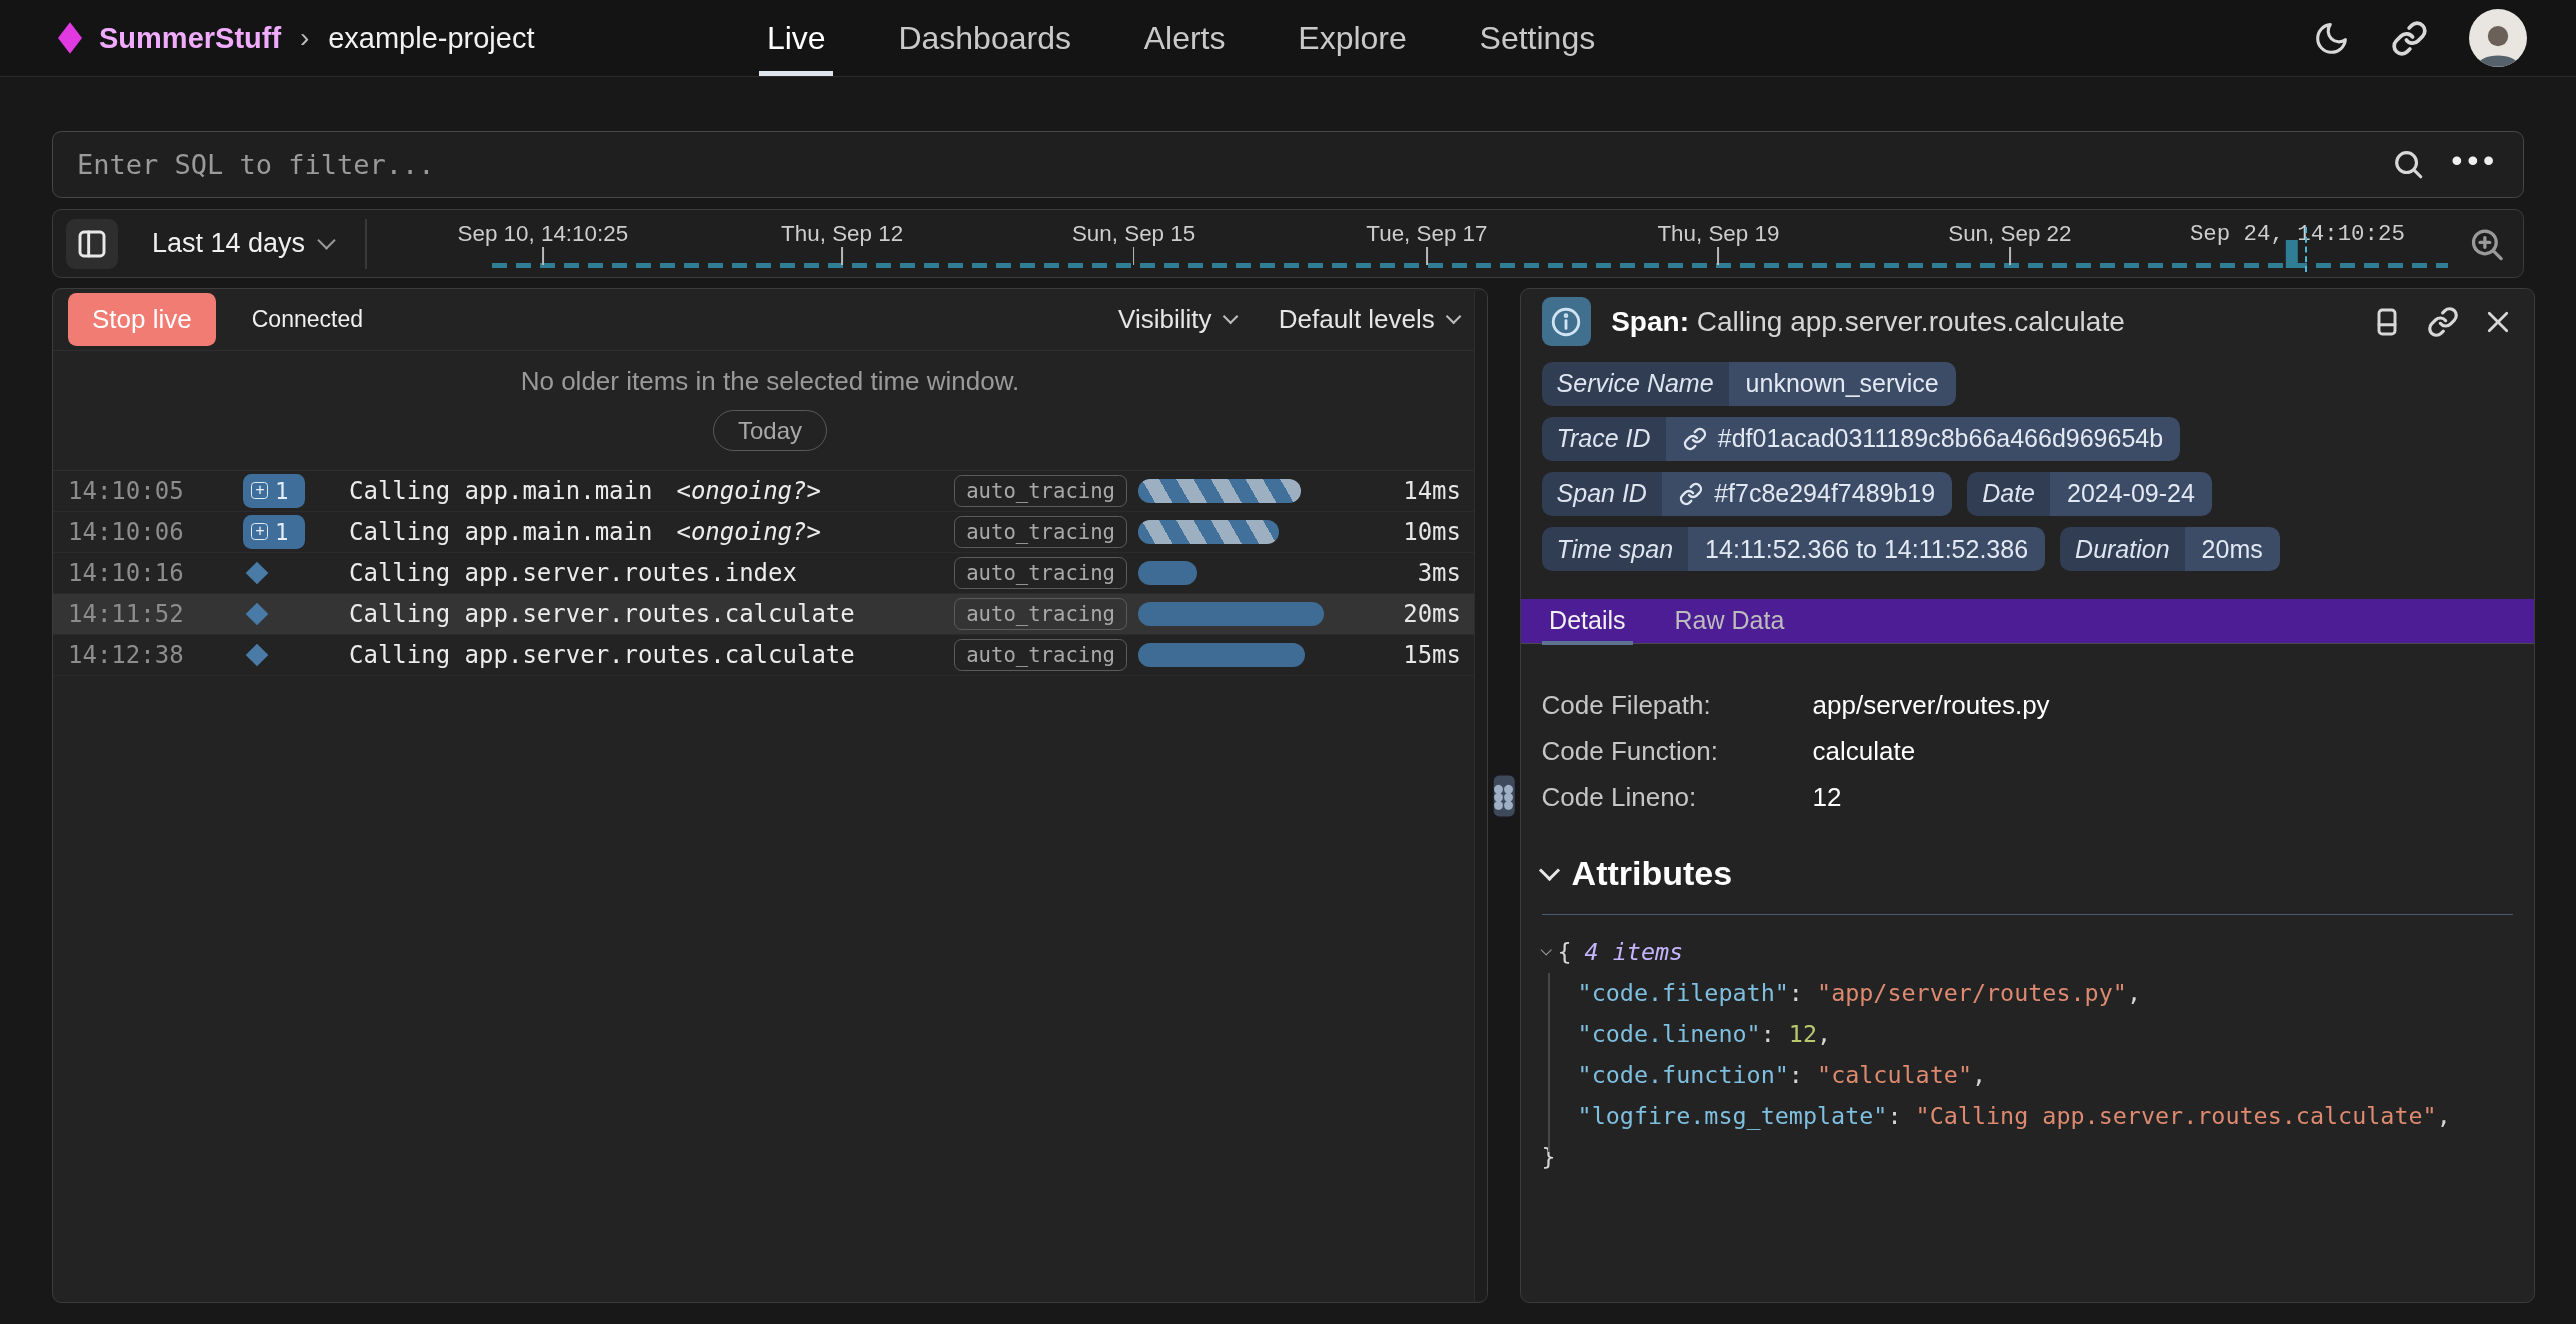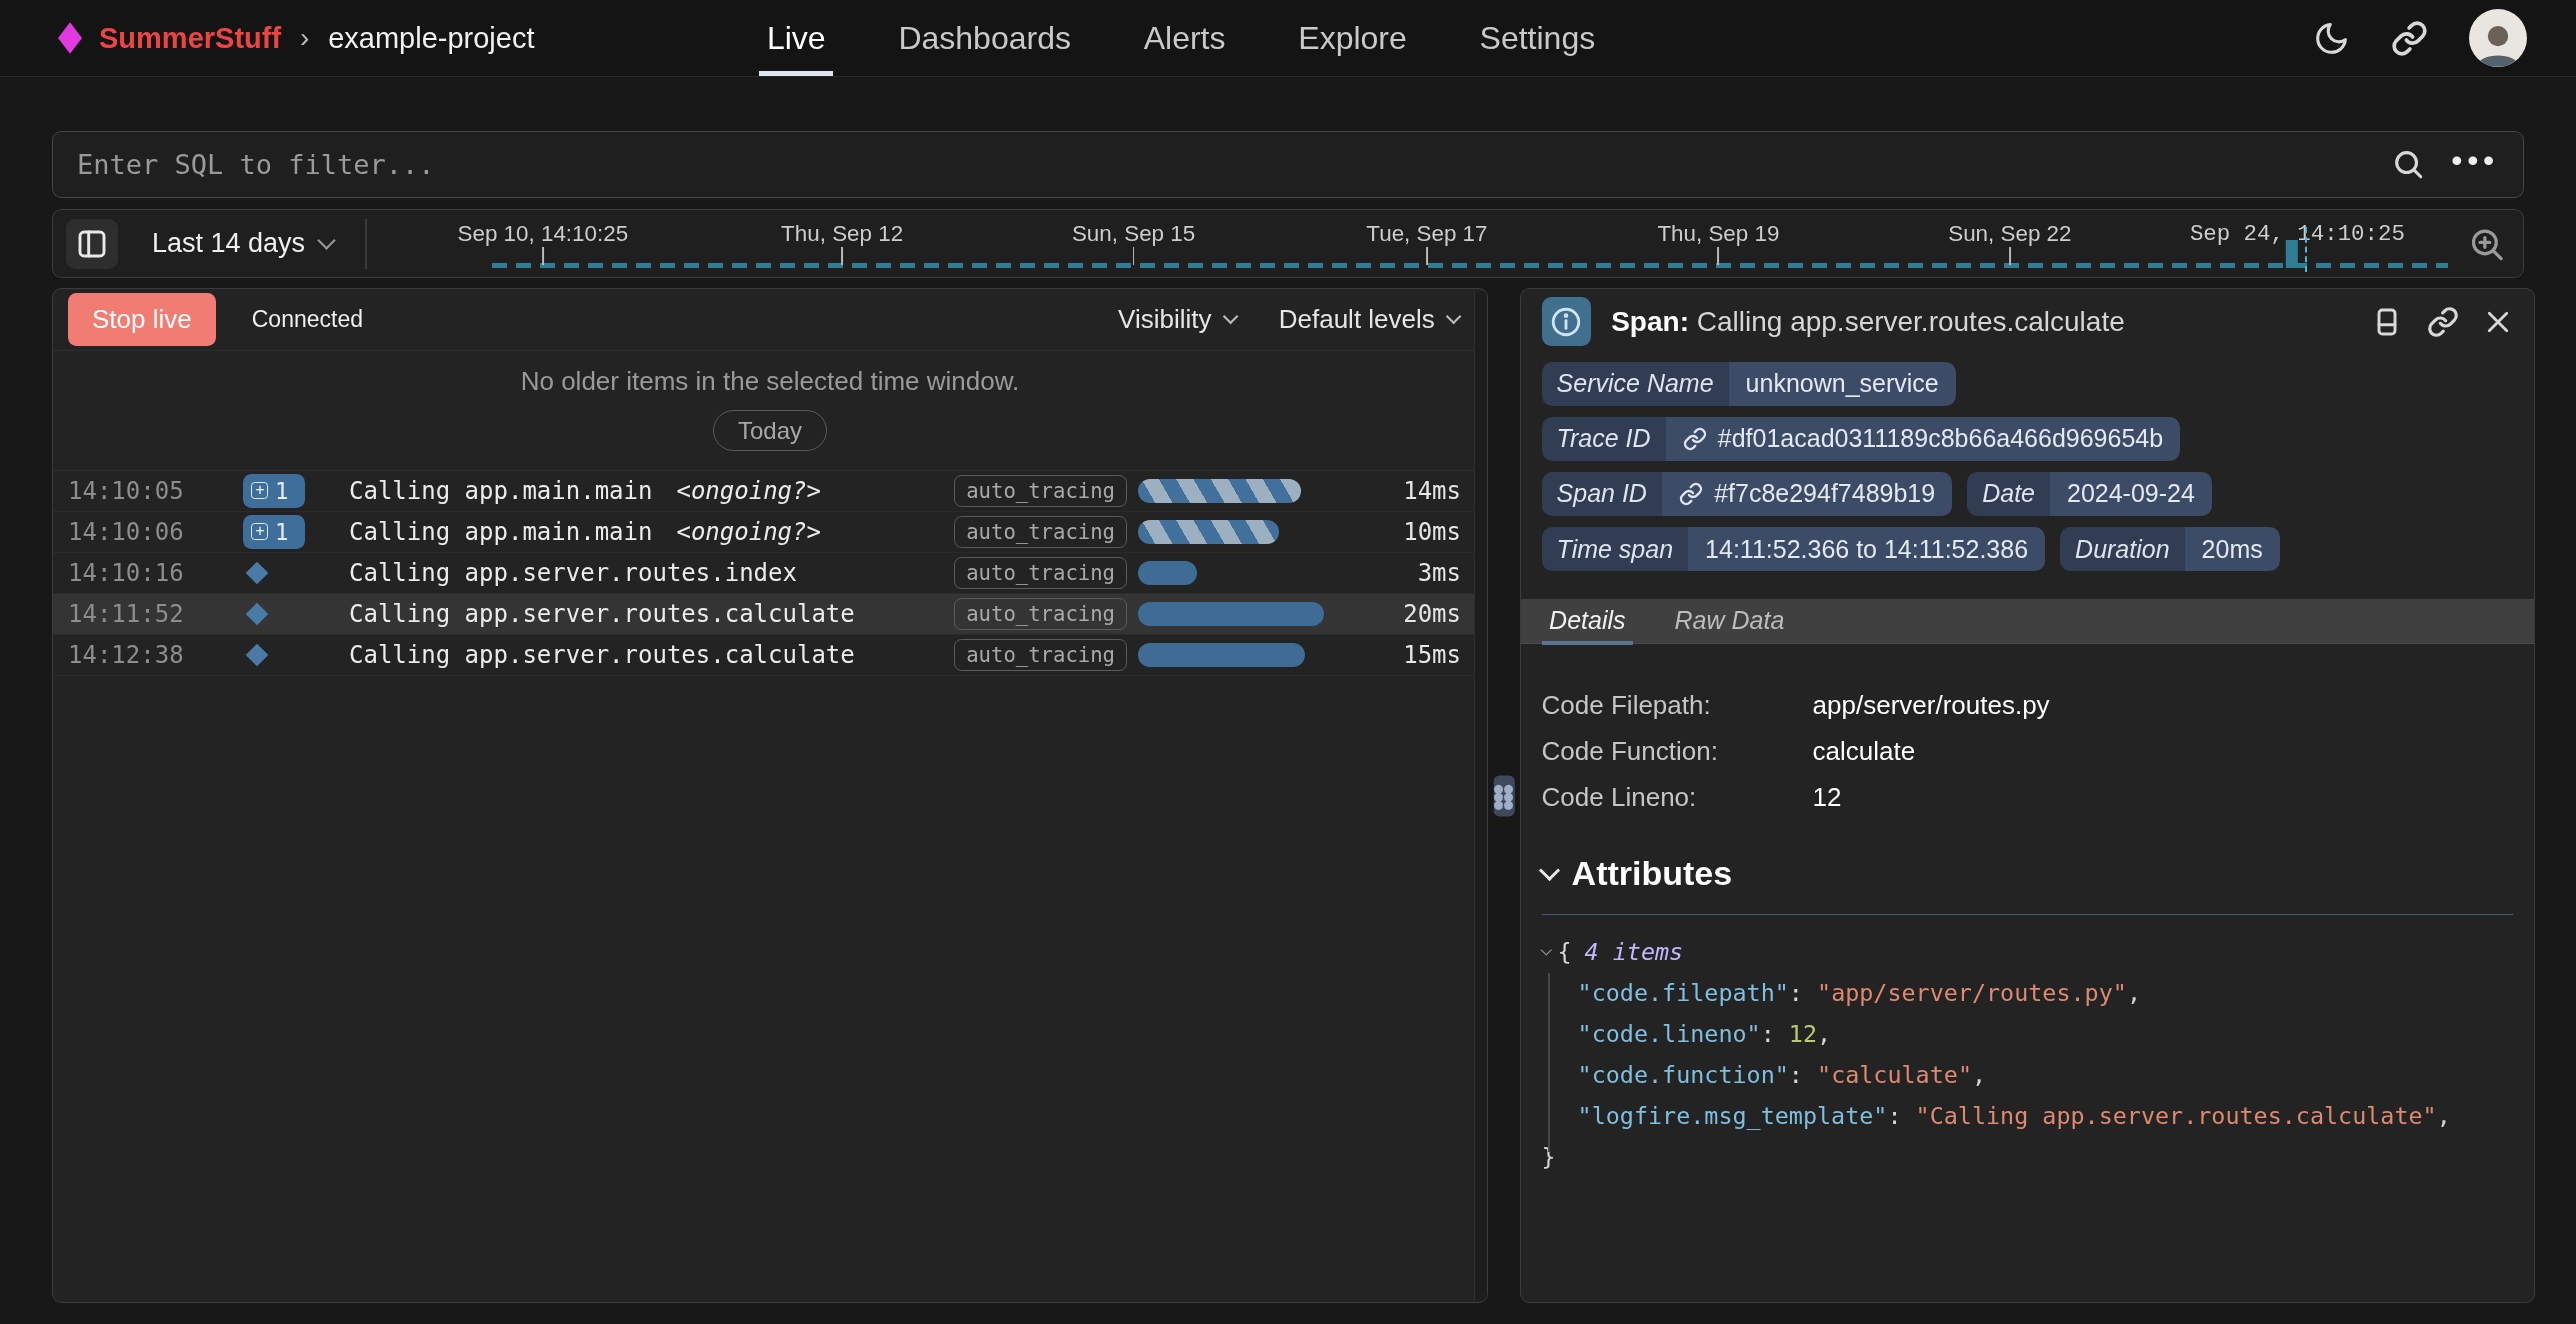--- a/index.html
+++ b/index.html
@@ -4,21 +4,21 @@
 <style>
   * { margin:0; padding:0; box-sizing:border-box; }
   html,body { width:2576px; height:1324px; background:#181818; overflow:hidden;
               font-family:"Liberation Sans", sans-serif; color:#e8e8e8; }
 
   
   .topnav { height:77px; background:#141414; border-bottom:1.9px solid #2a2a2a;
             display:flex; align-items:center; position:relative; }
   .brand-wrap { display:flex; align-items:center; gap:17px; padding-left:58px; }
   .logo-diamond { width:24px; height:32px; }
-  .brand { font-size:29px; font-weight:600; color:#ef4444; }
+  .brand { font-size:29px; font-weight:600; color:#f0abfc; }
   .crumb-sep { color:#bdbdbd; font-size:28px; margin:0 1.9px; }
   .project { font-size:29px; font-weight:500; color:#f2f2f2; }
   .nav-tabs { position:absolute; left:765px; top:0; height:100%; display:flex; gap:69px; align-items:center; }
   .nav-tab { font-size:32px; color:#c9c9c9; height:100%; display:flex; align-items:center; position:relative; cursor:pointer; padding:0 1.9px; }
   .nav-tab.active { color:#ffffff; }
   .nav-tab.active::after { content:""; position:absolute; left:-5.6px; right:-5.6px; bottom:0; height:4.7px; background:#dfe5ee; }
   .nav-right { position:absolute; right:49px; top:0; height:100%; display:flex; align-items:center; gap:41px; }
   .icon-btn { background:none; border:none; color:#d8d8d8; cursor:pointer; display:flex; align-items:center; }
   .avatar { width:58px; height:58px; border-radius:50%; background:#e9e6e1; overflow:hidden; display:flex; align-items:flex-end; justify-content:center; border:none; cursor:pointer; }
 
@@ -105,21 +105,21 @@
   .rp-title b { color:#ffffff; font-weight:700; }
   .rp-title span { color:#d6d6d6; }
   .rp-icons { margin-left:auto; display:flex; align-items:center; gap:24px; color:#e4e4e4; }
 
   .badges { padding:7.5px 20.6px 3.7px 20.6px; }
   .badge-row { display:flex; gap:15px; margin-bottom:11.2px; }
   .badge { display:inline-flex; border-radius:10.3px; overflow:hidden; font-size:25px; }
   .badge .b-label { background:#313d52; color:#dee5f0; font-style:italic; padding:7.5px 15px; display:flex; align-items:center; gap:9.3px; }
   .badge .b-value { background:#3c4b66; color:#e3e9f3; padding:7.5px 17px; display:flex; align-items:center; gap:11.2px; }
 
-  .rp-tabs { margin-top:13px; background:#404040; border-bottom:1.9px solid #4a4a4a; display:flex; padding-left:20.6px; height:45px;font-style:italic; }
+  .rp-tabs { margin-top:13px; background:#4c1d95; border-bottom:1.9px solid #4a4a4a; display:flex; padding-left:20.6px; height:45px; }
   .rp-tab { font-size:25px; color:#bdbdbd; display:flex; align-items:center; padding:0 7.5px; margin-right:34px;
             position:relative; cursor:pointer; }
   .rp-tab.active { color:#f2f2f2; }
   .rp-tab.active::after { content:""; position:absolute; left:0; right:0; bottom:-1.9px; height:3.7px; background:#5c7392; }
 
   .rp-content { padding:24px 20.6px 0 20.6px; }
   .section-h { font-size:34px; font-weight:700; color:#ffffff; }
   .kv-table { margin-top:22.4px; }
   .kv-row { display:flex; margin-bottom:15px; font-size:26px; }
   .kv-label { width:271px; color:#c6c6c6; }

